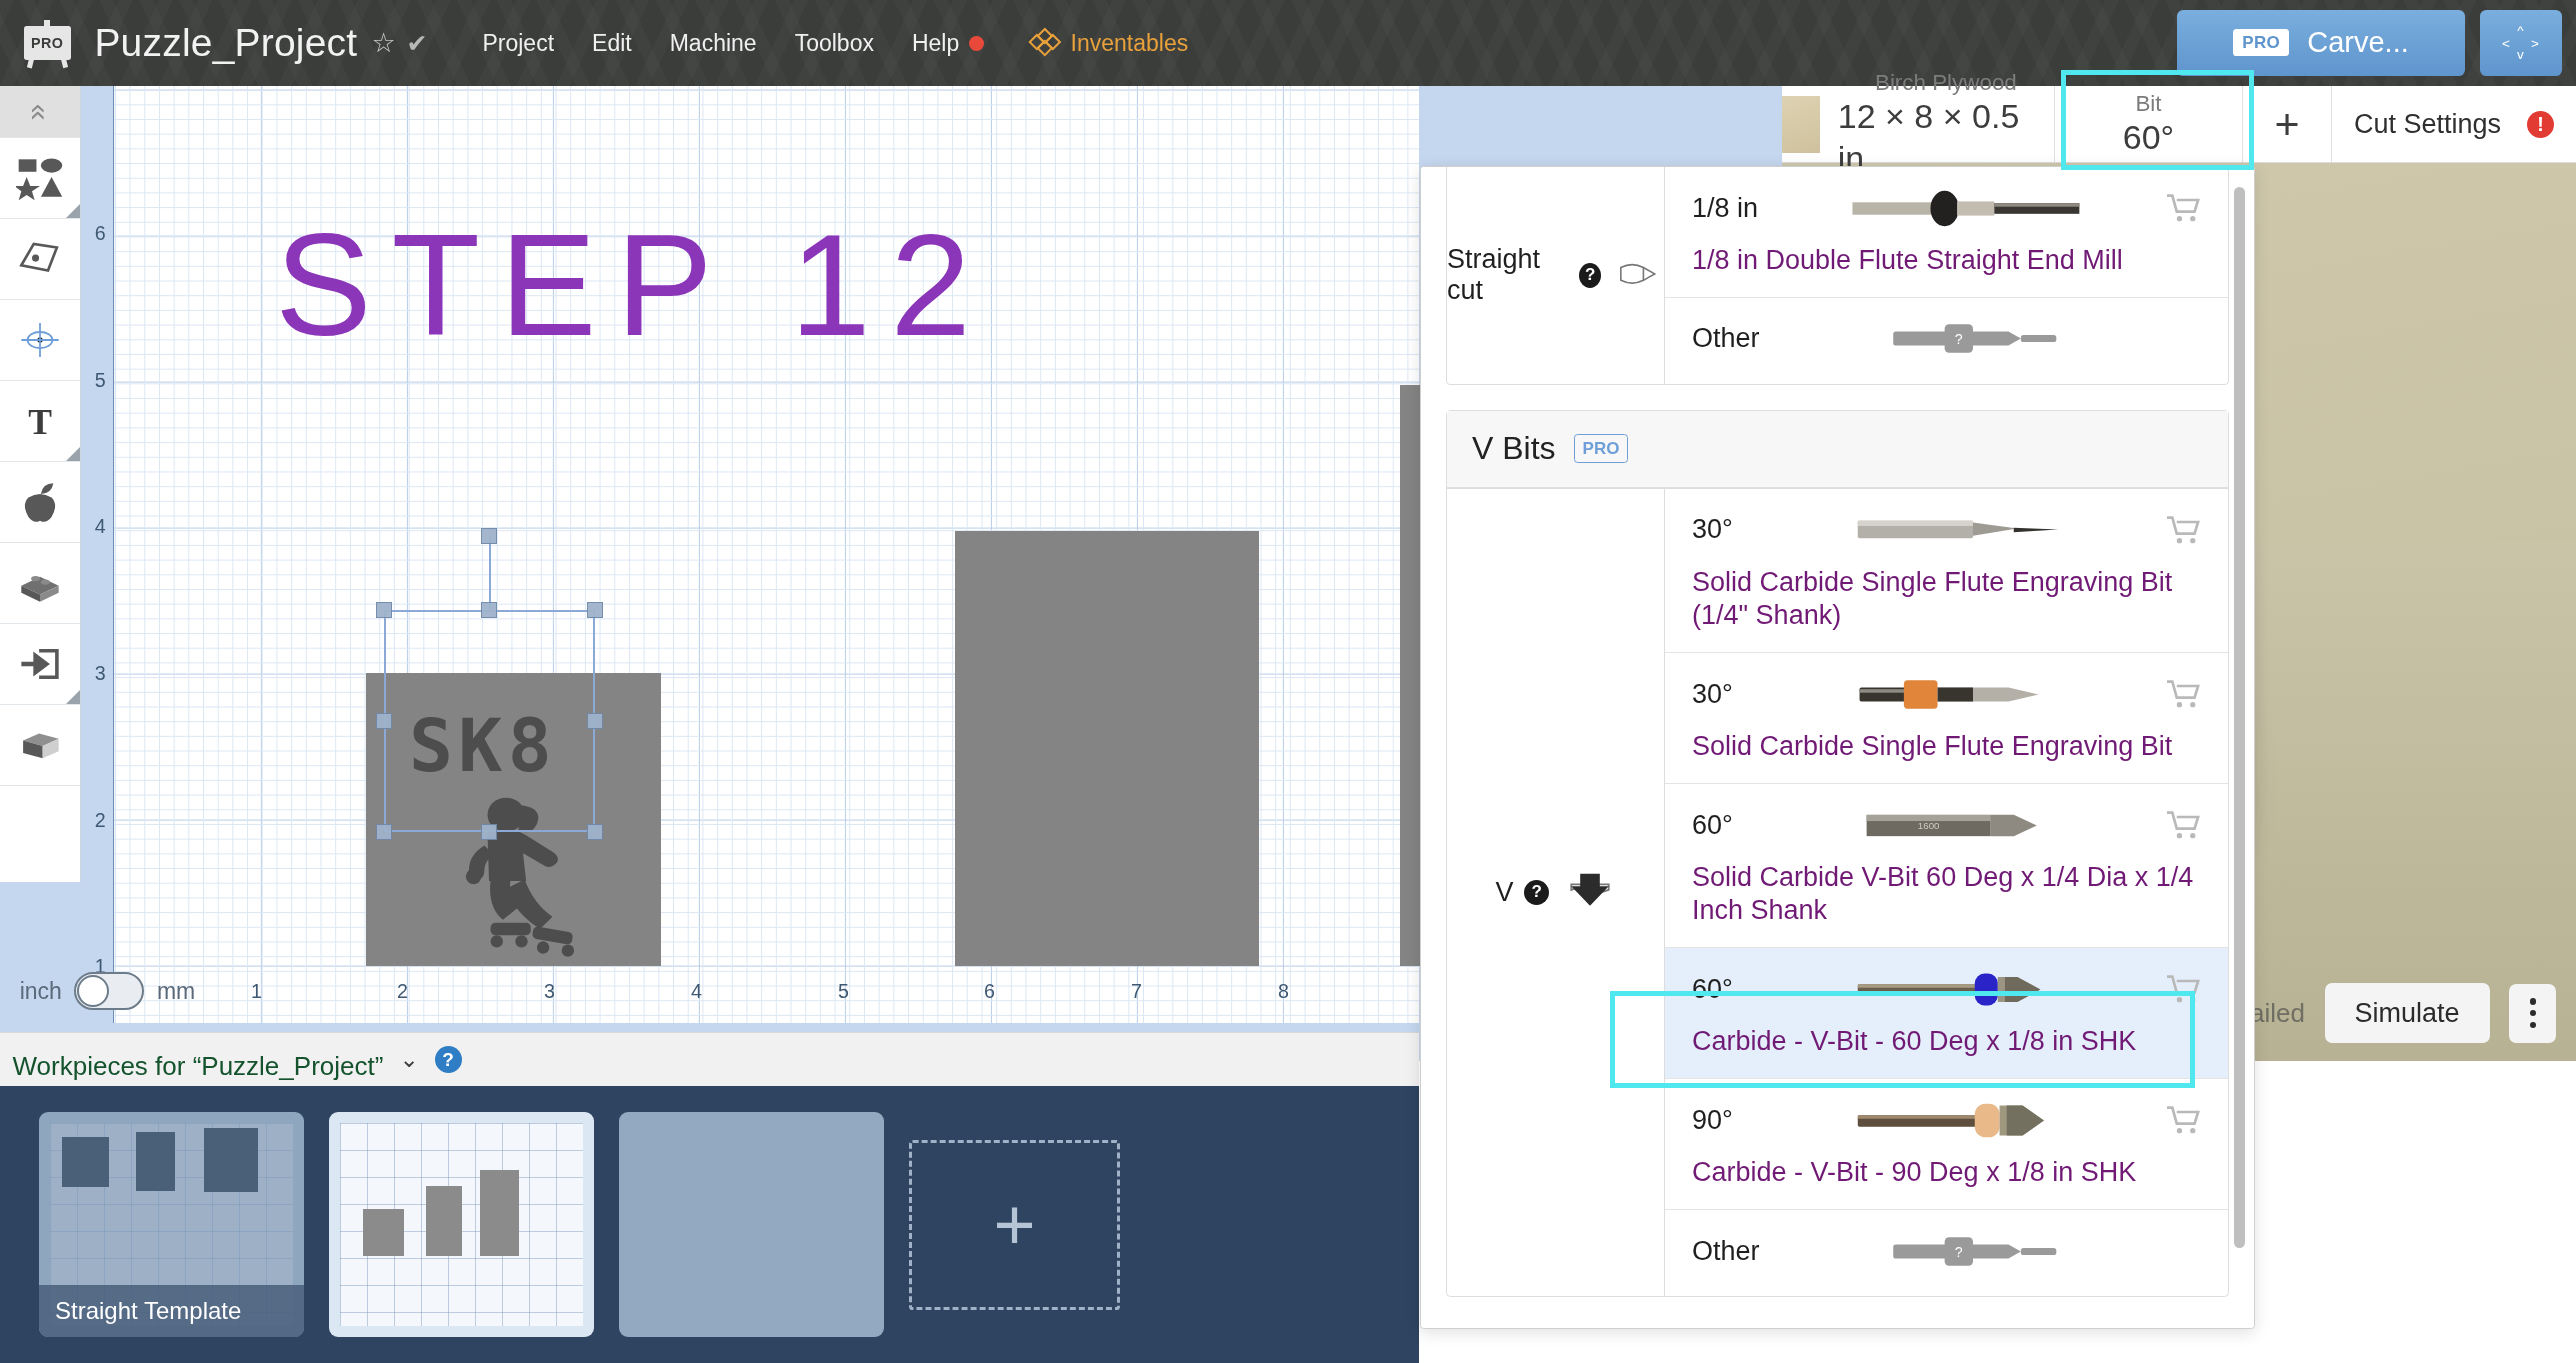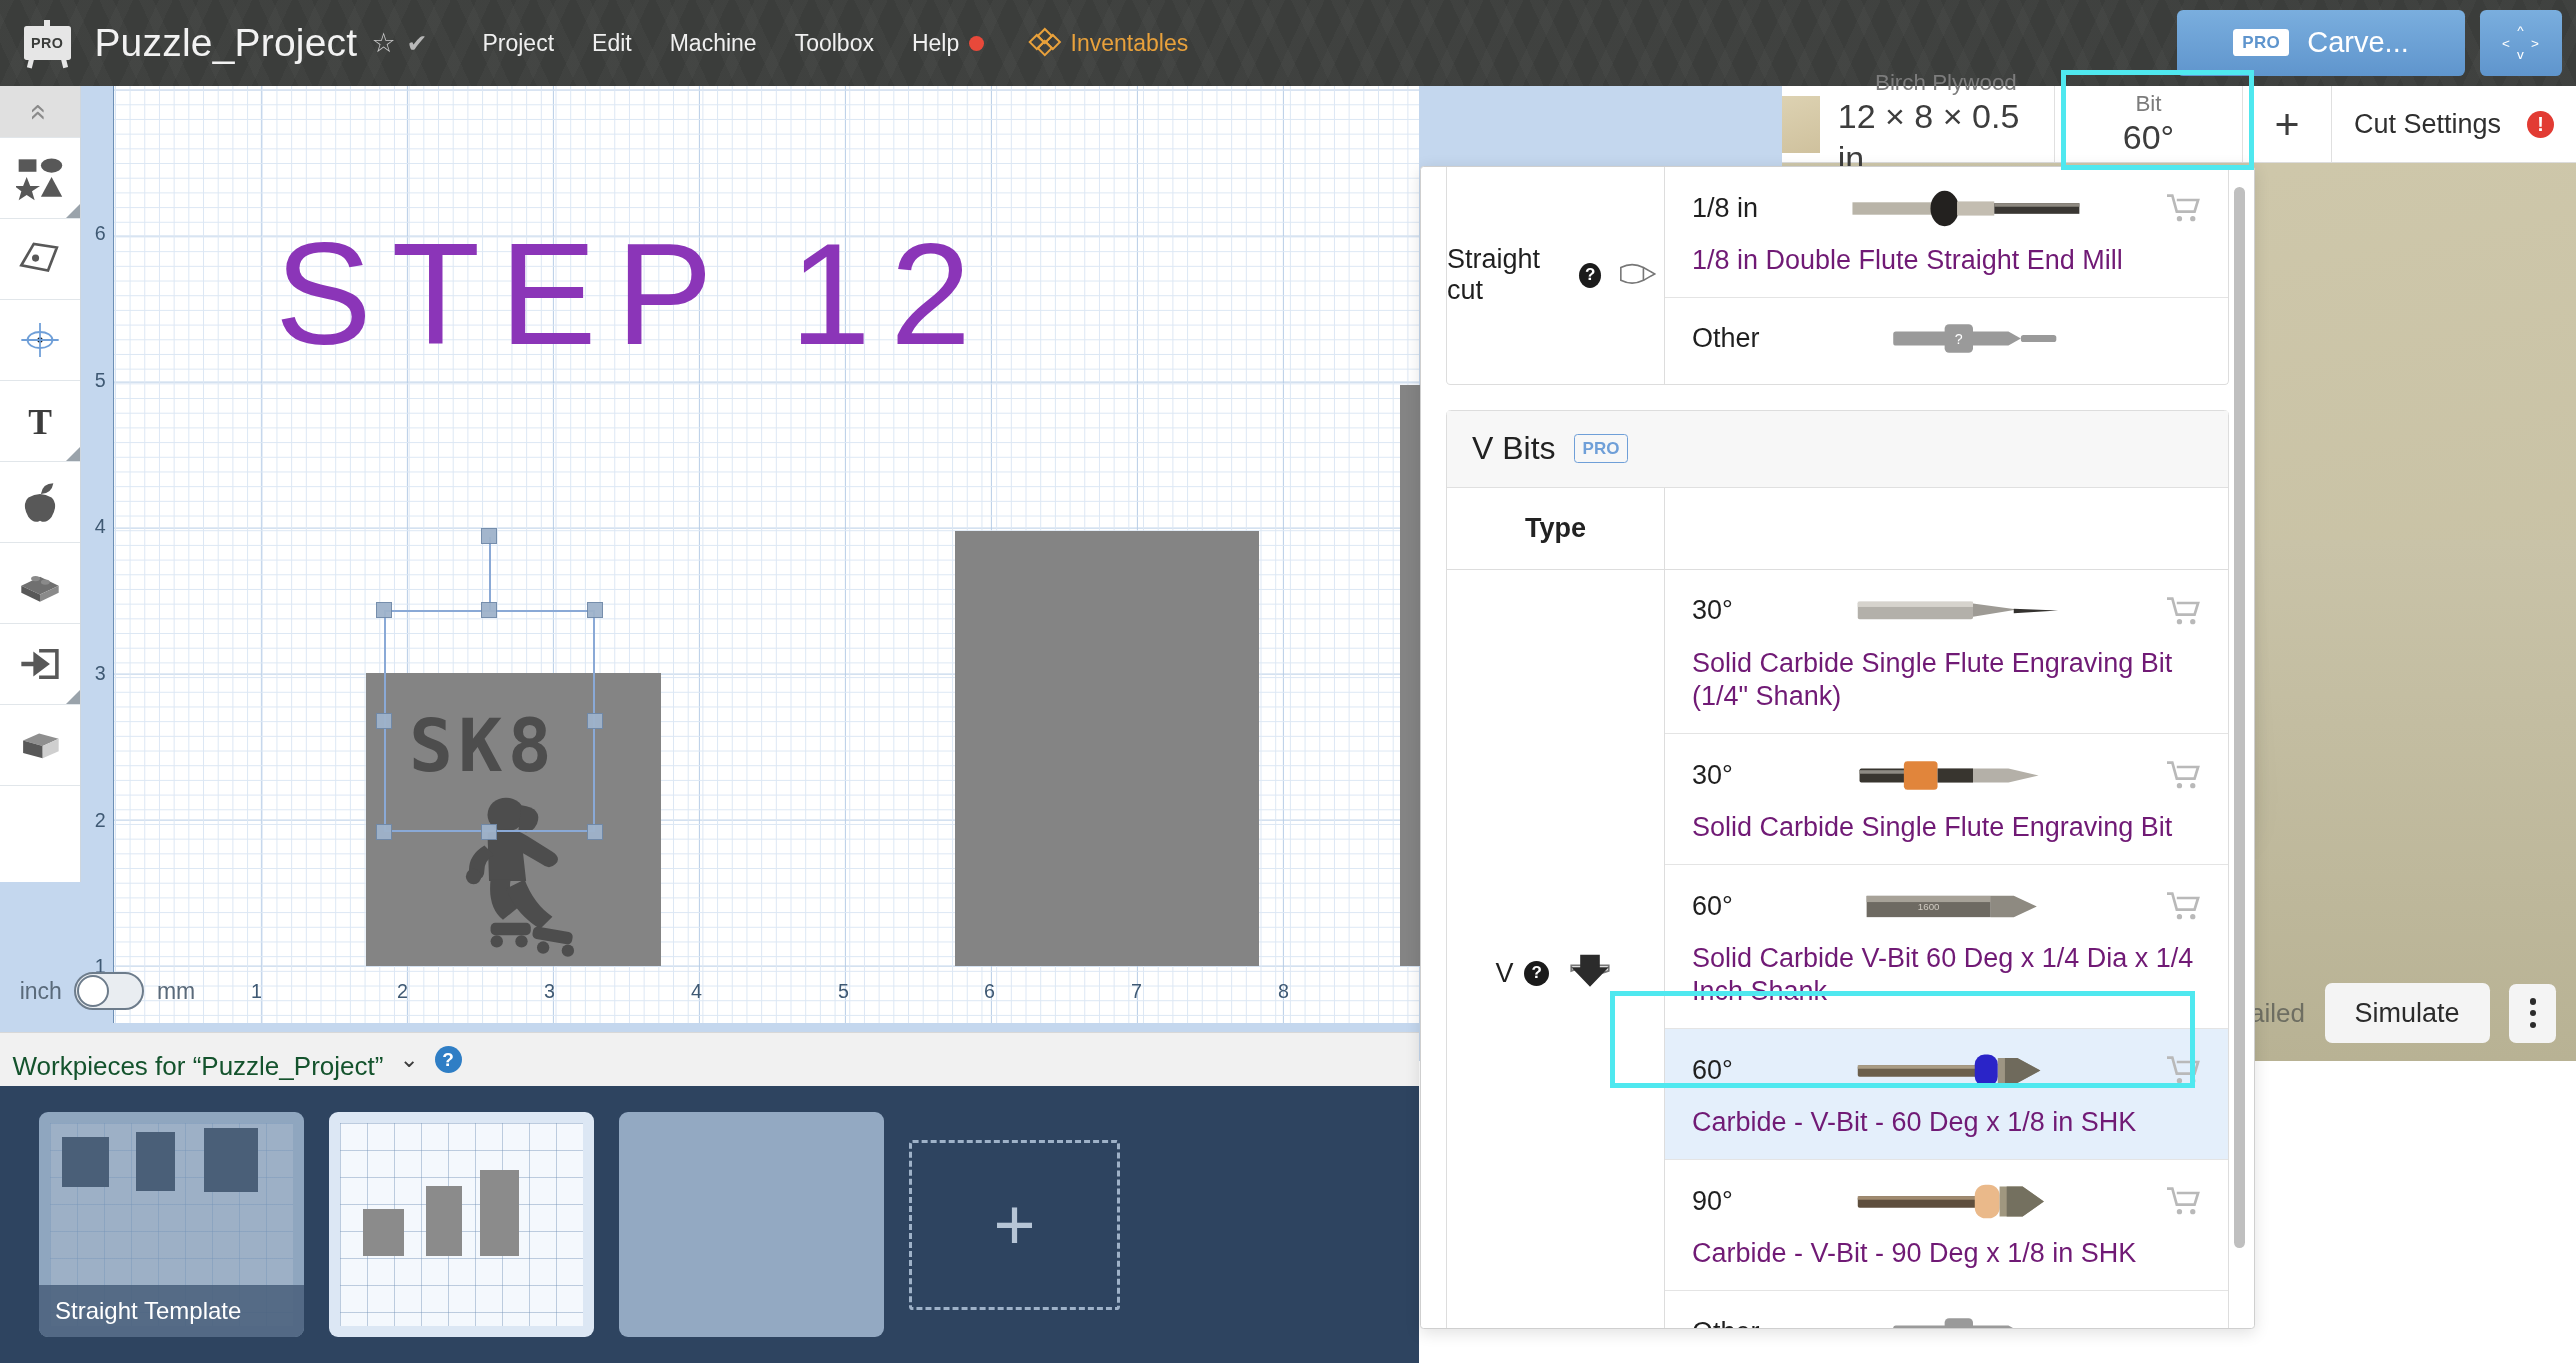--- a/index.html
+++ b/index.html
@@ -121,21 +121,21 @@
       linear-gradient(to right, #dce7f4 0.9px, transparent 0.9px),
       linear-gradient(to bottom, #dce7f4 0.9px, transparent 0.9px),
       linear-gradient(to right, #b7cde6 0.9px, transparent 0.9px),
       linear-gradient(to bottom, #b7cde6 0.9px, transparent 0.9px);
     background-size: 14.7px 14.7px, 14.7px 14.7px, 146px 146px, 146px 146px;
     background-position: 0.9px 3.6px, 0.9px 3.6px, 0.9px 3.6px, 0.9px 3.6px;
     border-left: 1.8px solid #6d8fb5;
   }
 
   #step-text {
-    position: absolute; left: 161px; top: 125px;
+    position: absolute; left: 161px; top: 116px;
     color: #8b35b8; font-size: 145px; letter-spacing: 19.7px;
     font-family: "Liberation Sans", sans-serif; white-space: nowrap;
   }
 
   .gray-rect { position: absolute; background: #848484; }
   #rect-sel { left: 252px; top: 587px; width: 295px; height: 293px; }
   #rect-mid { left: 841px; top: 445px; width: 304px; height: 435px; }
   #rect-right{ left: 1286px; top: 299px; width: 286px; height: 581px;}
 
   #sk8-label {
@@ -658,21 +658,20 @@
       </div>
     </div>
 
     <div class="card">
       <div class="card-head">
         <span class="ch-title">V Bits</span>
         <span class="pro-chip">PRO</span>
       </div>
 
       <div class="bit-table">
-        <div class="bt-col-head" style="border-right:0.9px solid #ddd">Type</div>
       </div>
 
       <div class="bit-table divider-row">
         <div class="bt-type-cell">
           <div class="tt">
             <span>V</span>
             <span class="qmark">?</span>
           </div>
           <svg width="52" height="41" viewBox="0 0 58 46">
             <path d="M8 14 h42 v6 q-12 5 -21 0 q-9 -5 -21 0z" fill="none" stroke="#777" stroke-width="2"></path>

